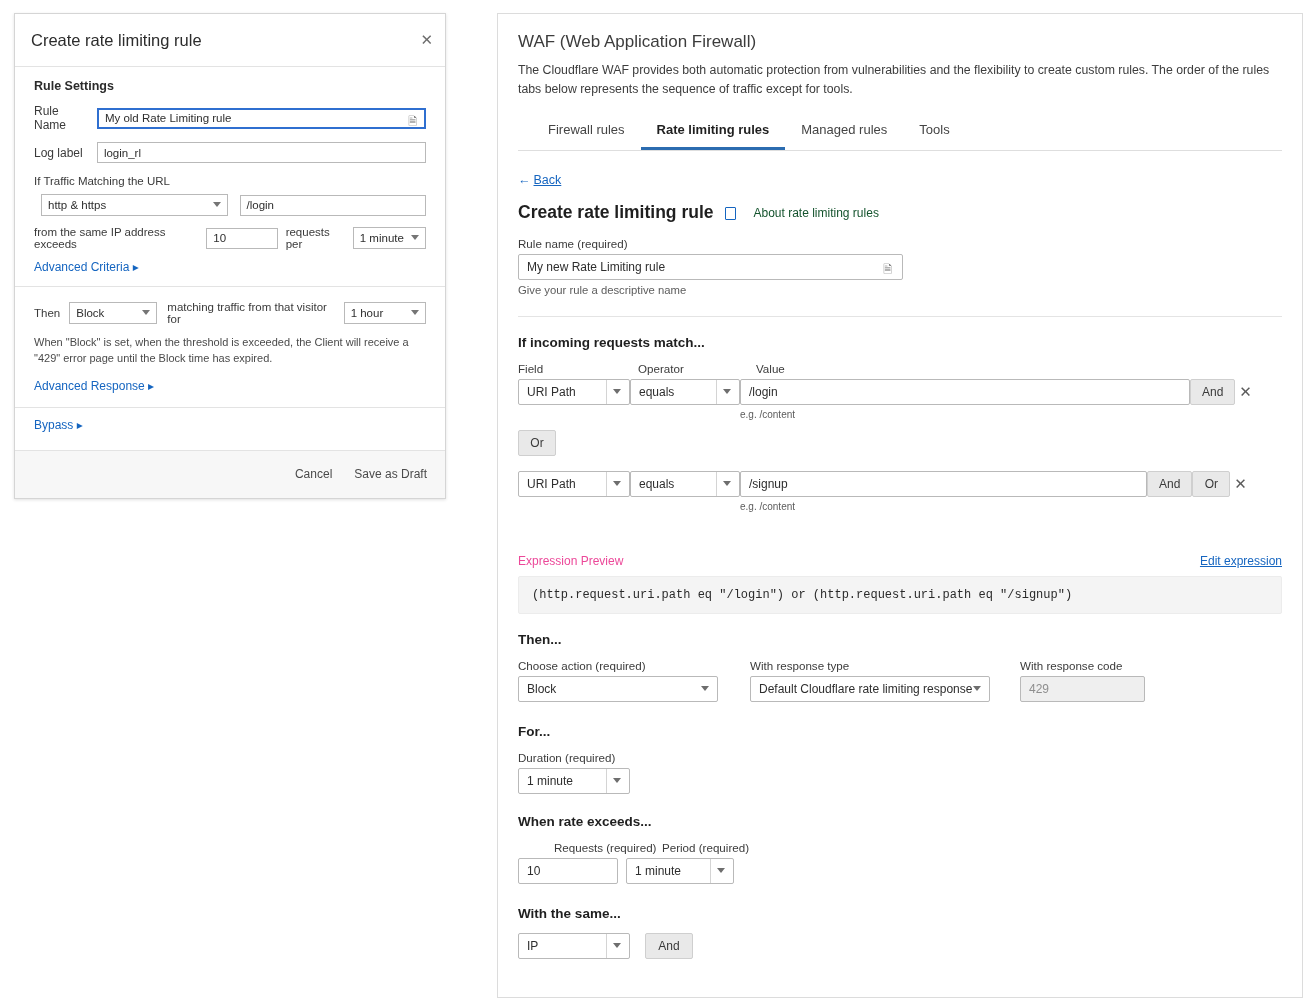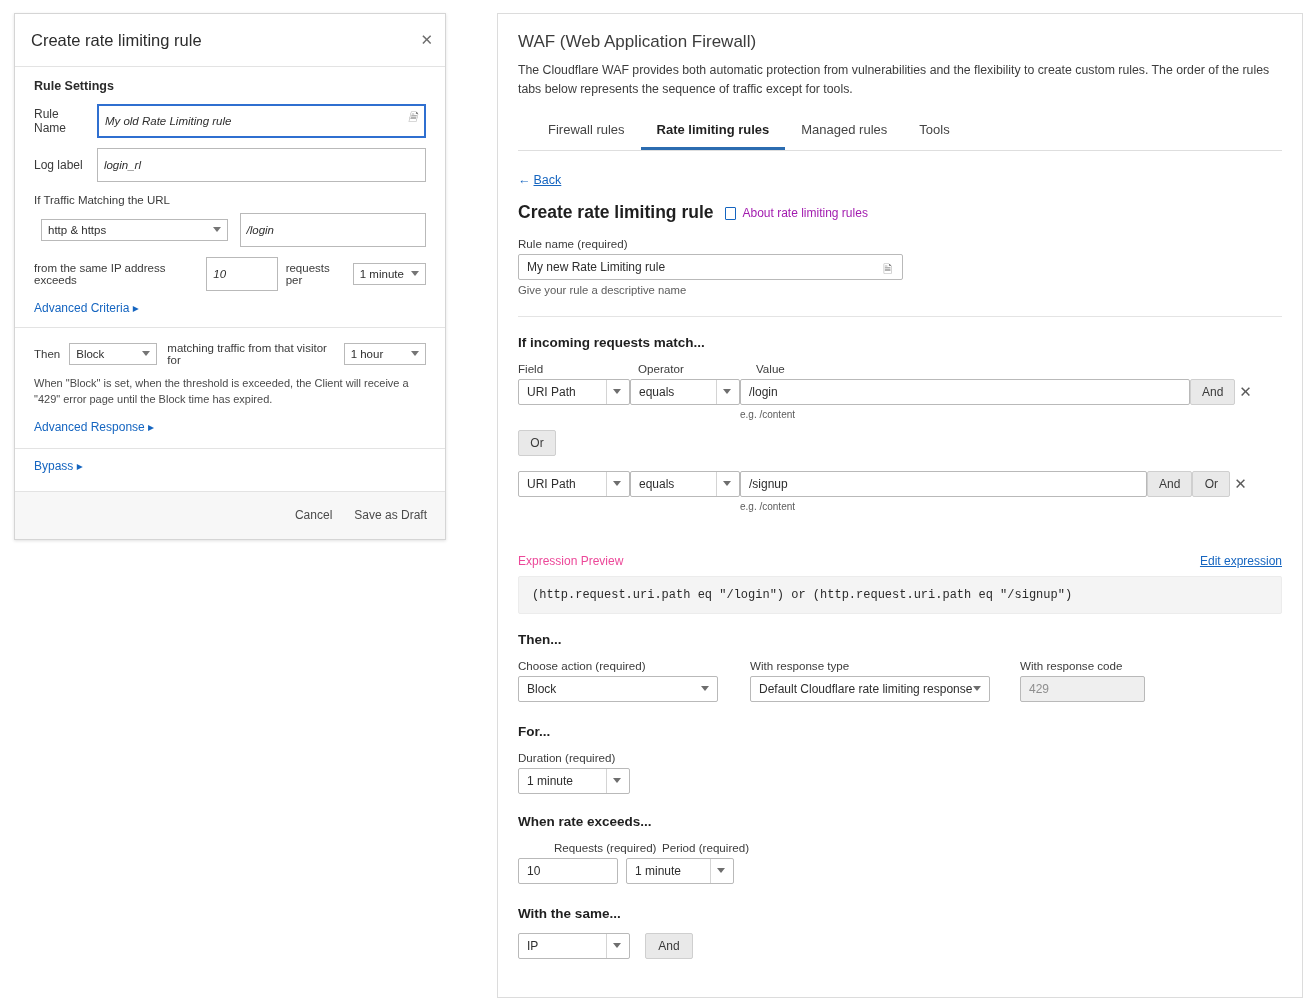--- a/index.html
+++ b/index.html
@@ -63,30 +63,29 @@
     align-items: center;
     margin-bottom: 10px;
   }
   .llabel {
     font-size: 12px;
     color: #3a3a3a;
     margin-right: 8px;
   }
   .linput {
     border: 1px solid #b9b9b9;
-    height: 34px;
+    height: 21px;
     background: #fff;
     font-size: 11.5px;
     color: #2e2e2e;
     display: flex;
     align-items: center;
     padding: 0 6px;
     box-sizing: border-box;
     position: relative;
-    font-style: italic;
   }
   .linput.focused {
     border: 2px solid #2f6fd0;
   }
   .linput .copy-ico {
     position: absolute;
     right: 7px;
     top: 3px;
     font-size: 11px;
     color: #6c6c6c;
@@ -215,24 +214,24 @@
     gap: 12px;
     margin-top: 14px;
   }
   .form-title {
     font-size: 17.5px;
     font-weight: bold;
     color: #1f1f1f;
   }
   .about-link {
     font-size: 12px;
-    color: #a21caf;
+    color: #14532d;
     display: inline-flex;
     align-items: flex-end;
-    gap: 6px;
+    gap: 17px;
     cursor: pointer;
   }
   .about-link .doc-ico {
     display: inline-block;
     width: 9px; height: 11px;
     border: 1px solid #1565c0;
     border-radius: 1px;
     position: relative;
   }
   .field-label {

